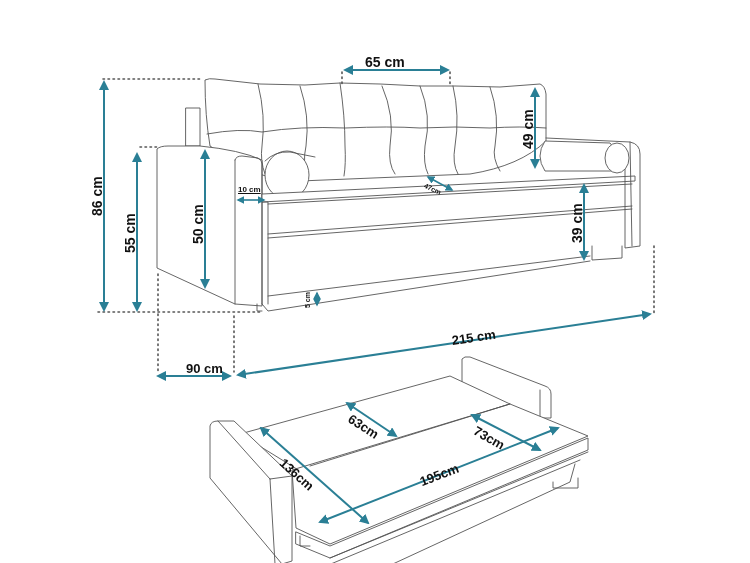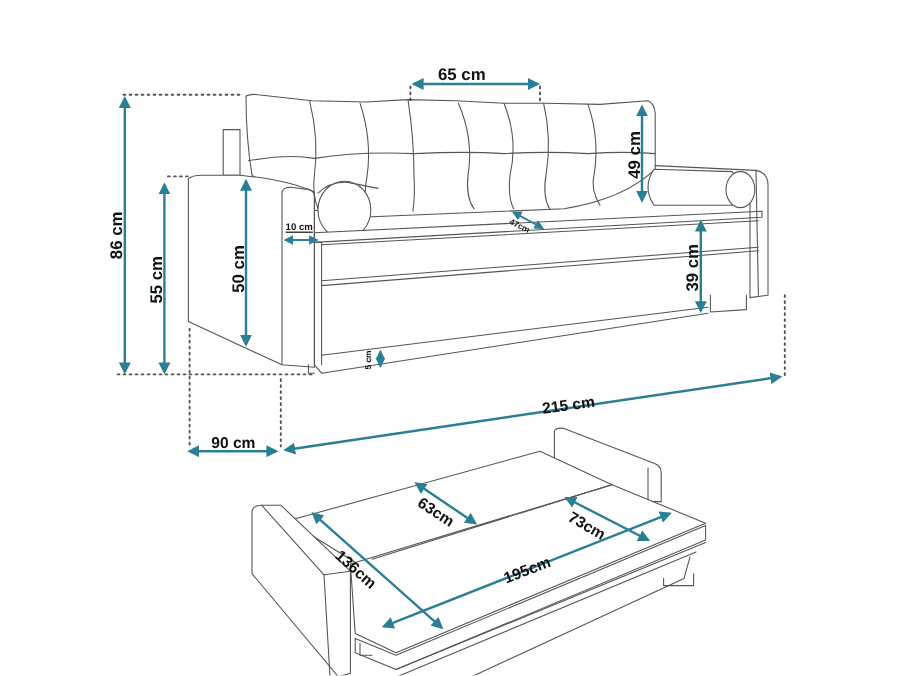--- a/index.html
+++ b/index.html
@@ -144,20 +144,20 @@
 
   <div class="label lbl-lg" style="left:365px; top:9px;">65 cm</div>
   <div class="label lbl-lg" style="left:90px; top:170px; transform: rotate(-90deg);">86 cm</div>
   <div class="label lbl-lg" style="left:123px; top:207px; transform: rotate(-90deg);">55 cm</div>
   <div class="label lbl-lg" style="left:191px; top:198px; transform: rotate(-90deg);">50 cm</div>
   <div class="label lbl-xs" style="left:238px; top:140px;">10 cm</div>
   <div class="label" style="left:426px; top:136px; font-size:7px; transform: rotate(25deg);">47cm</div>
   <div class="label lbl-lg" style="left:521px; top:103px; transform: rotate(-90deg);">49 cm</div>
   <div class="label lbl-lg" style="left:570px; top:197px; transform: rotate(-90deg);">39 cm</div>
   <div class="label" style="left:304px; top:262px; font-size:7px; transform: rotate(-90deg);">5 cm</div>
-  <div class="label lbl-md" style="left:176px; top:316px;">90 cm</div>
+  <div class="label lbl-md" style="left:186px; top:316px;">90 cm</div>
   <div class="label lbl-md" style="left:451px; top:288px; transform: rotate(-8deg);">215 cm</div>
 
   <div class="label lbl-md" style="left:353px; top:366px; transform: rotate(33deg);">63cm</div>
   <div class="label lbl-md" style="left:478px; top:378px; transform: rotate(30deg);">73cm</div>
   <div class="label lbl-md" style="left:418px; top:430px; transform: rotate(-21deg);">195cm</div>
   <div class="label lbl-md" style="left:286px; top:410px; transform: rotate(42deg);">136cm</div>
 </div>
 
 </body></html>

